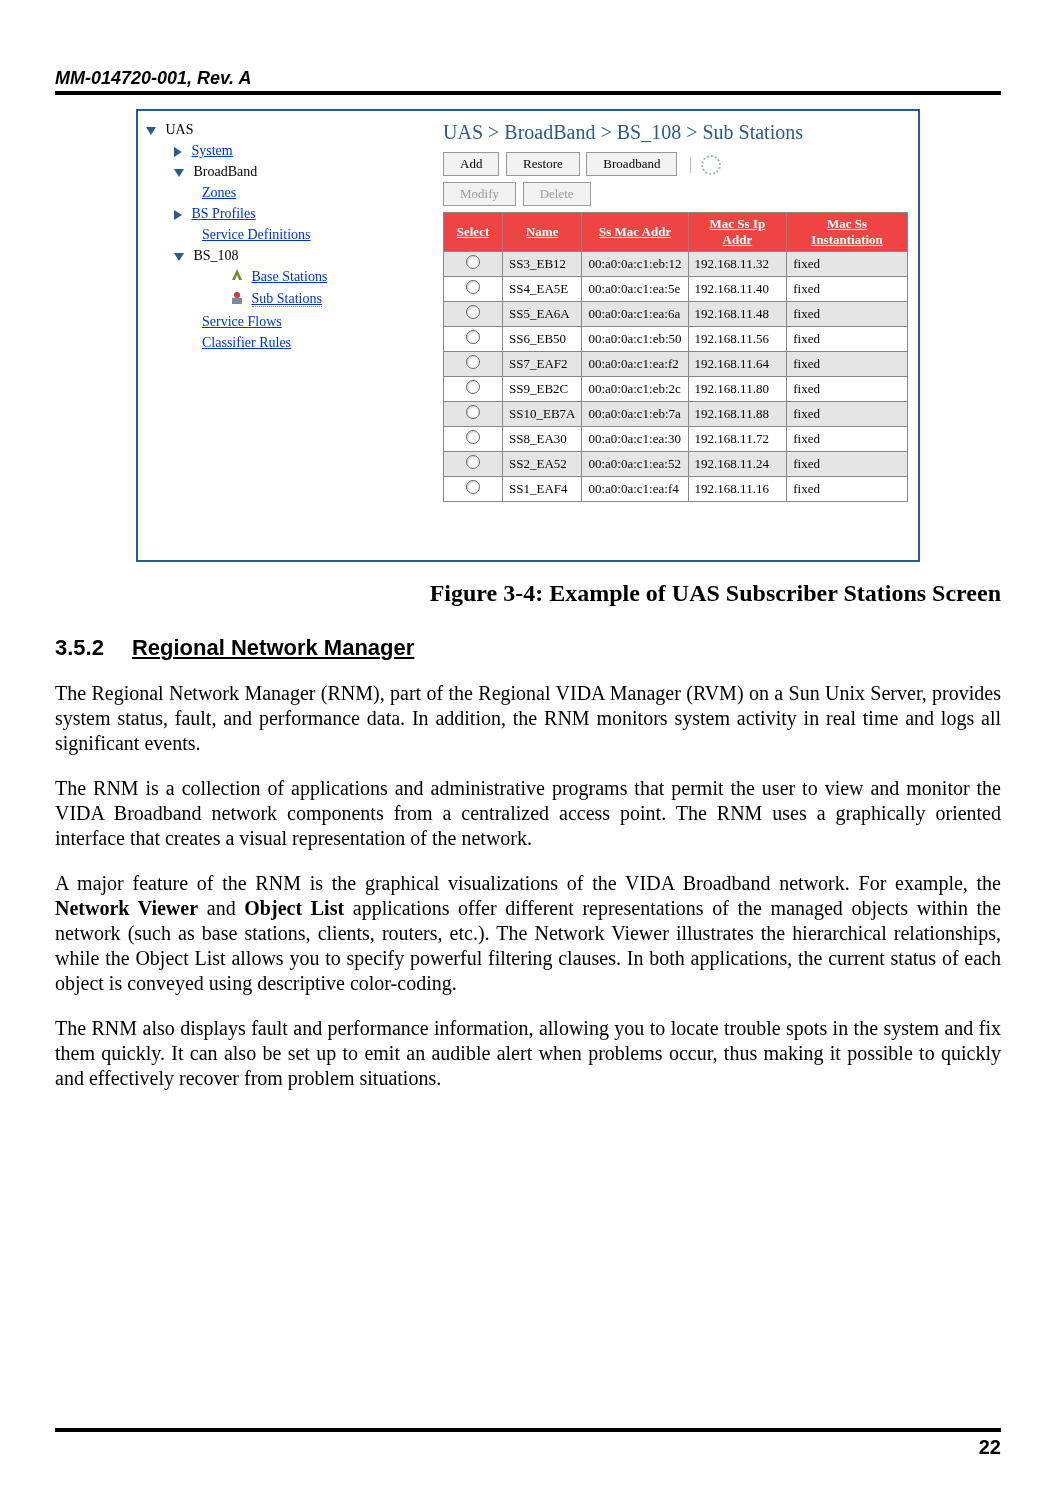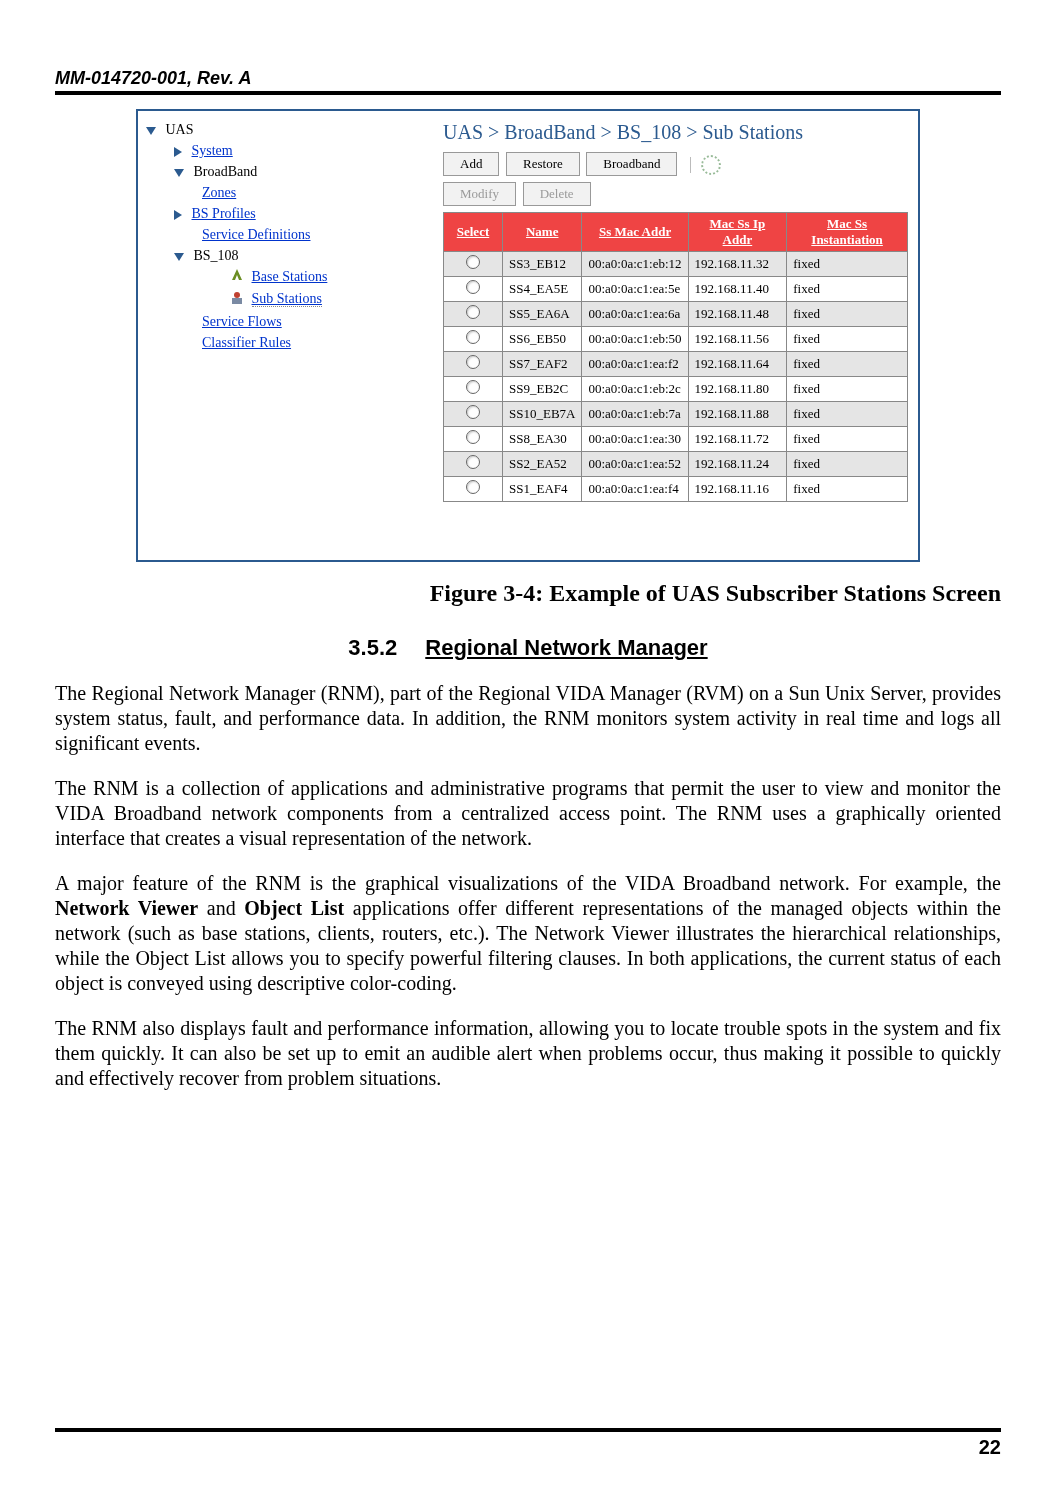--- a/index.html
+++ b/index.html
@@ -153,21 +153,20 @@
     text-align: right;
     font-weight: bold;
     font-size: 24px;
     margin: 10px 0 28px 0;
   }
   .sec-heading {
     font-family: Arial, sans-serif;
     font-weight: bold;
     font-size: 22px;
     margin: 10px 0 20px 0;
-    text-align: center;
   }
   .sec-num { text-decoration: none; display:inline-block; margin-right: 28px; }
   .sec-title { text-decoration: underline; }
   .body-p {
     font-size: 20px;
     text-align: justify;
     margin: 0 0 20px 0;
     line-height: 1.25;
   }
   .footer {

